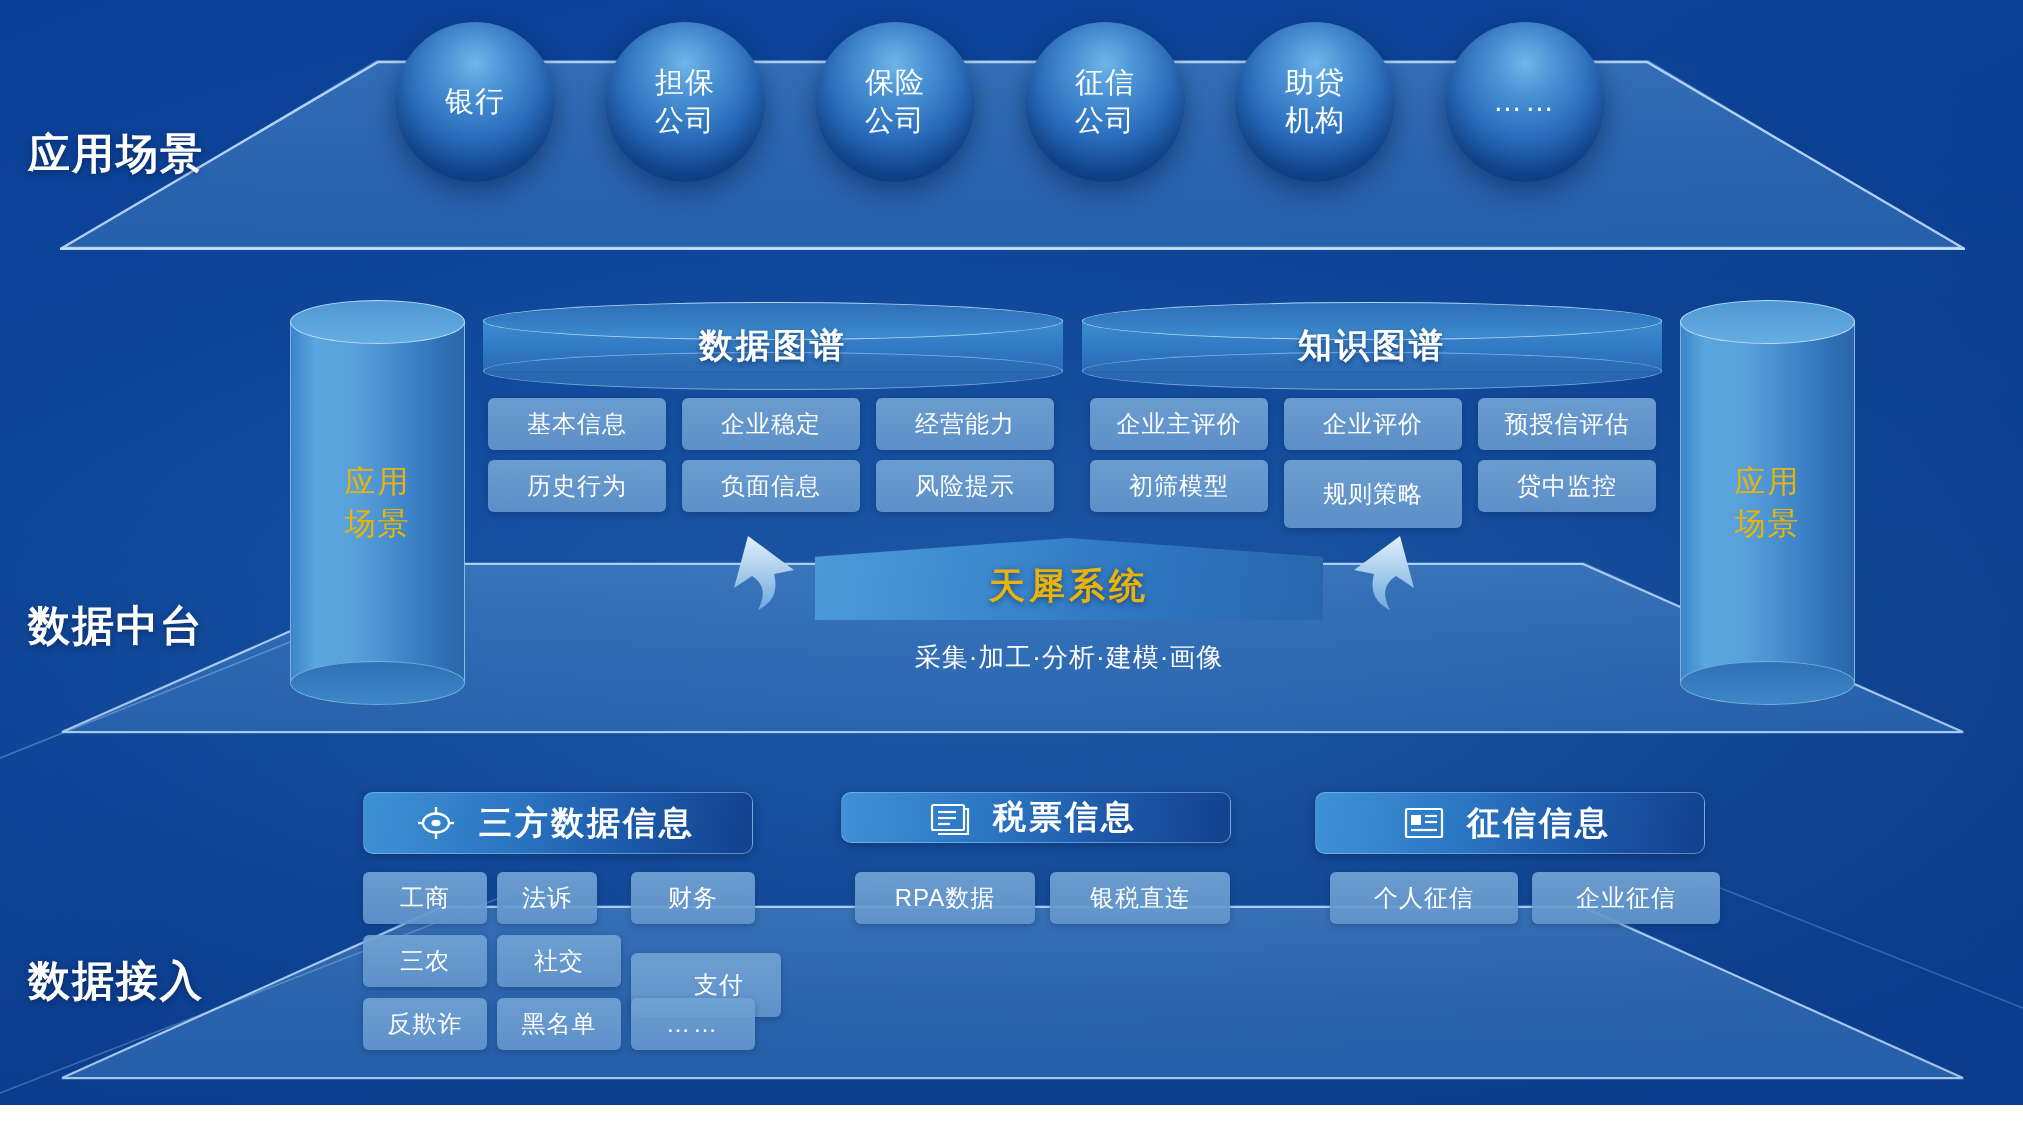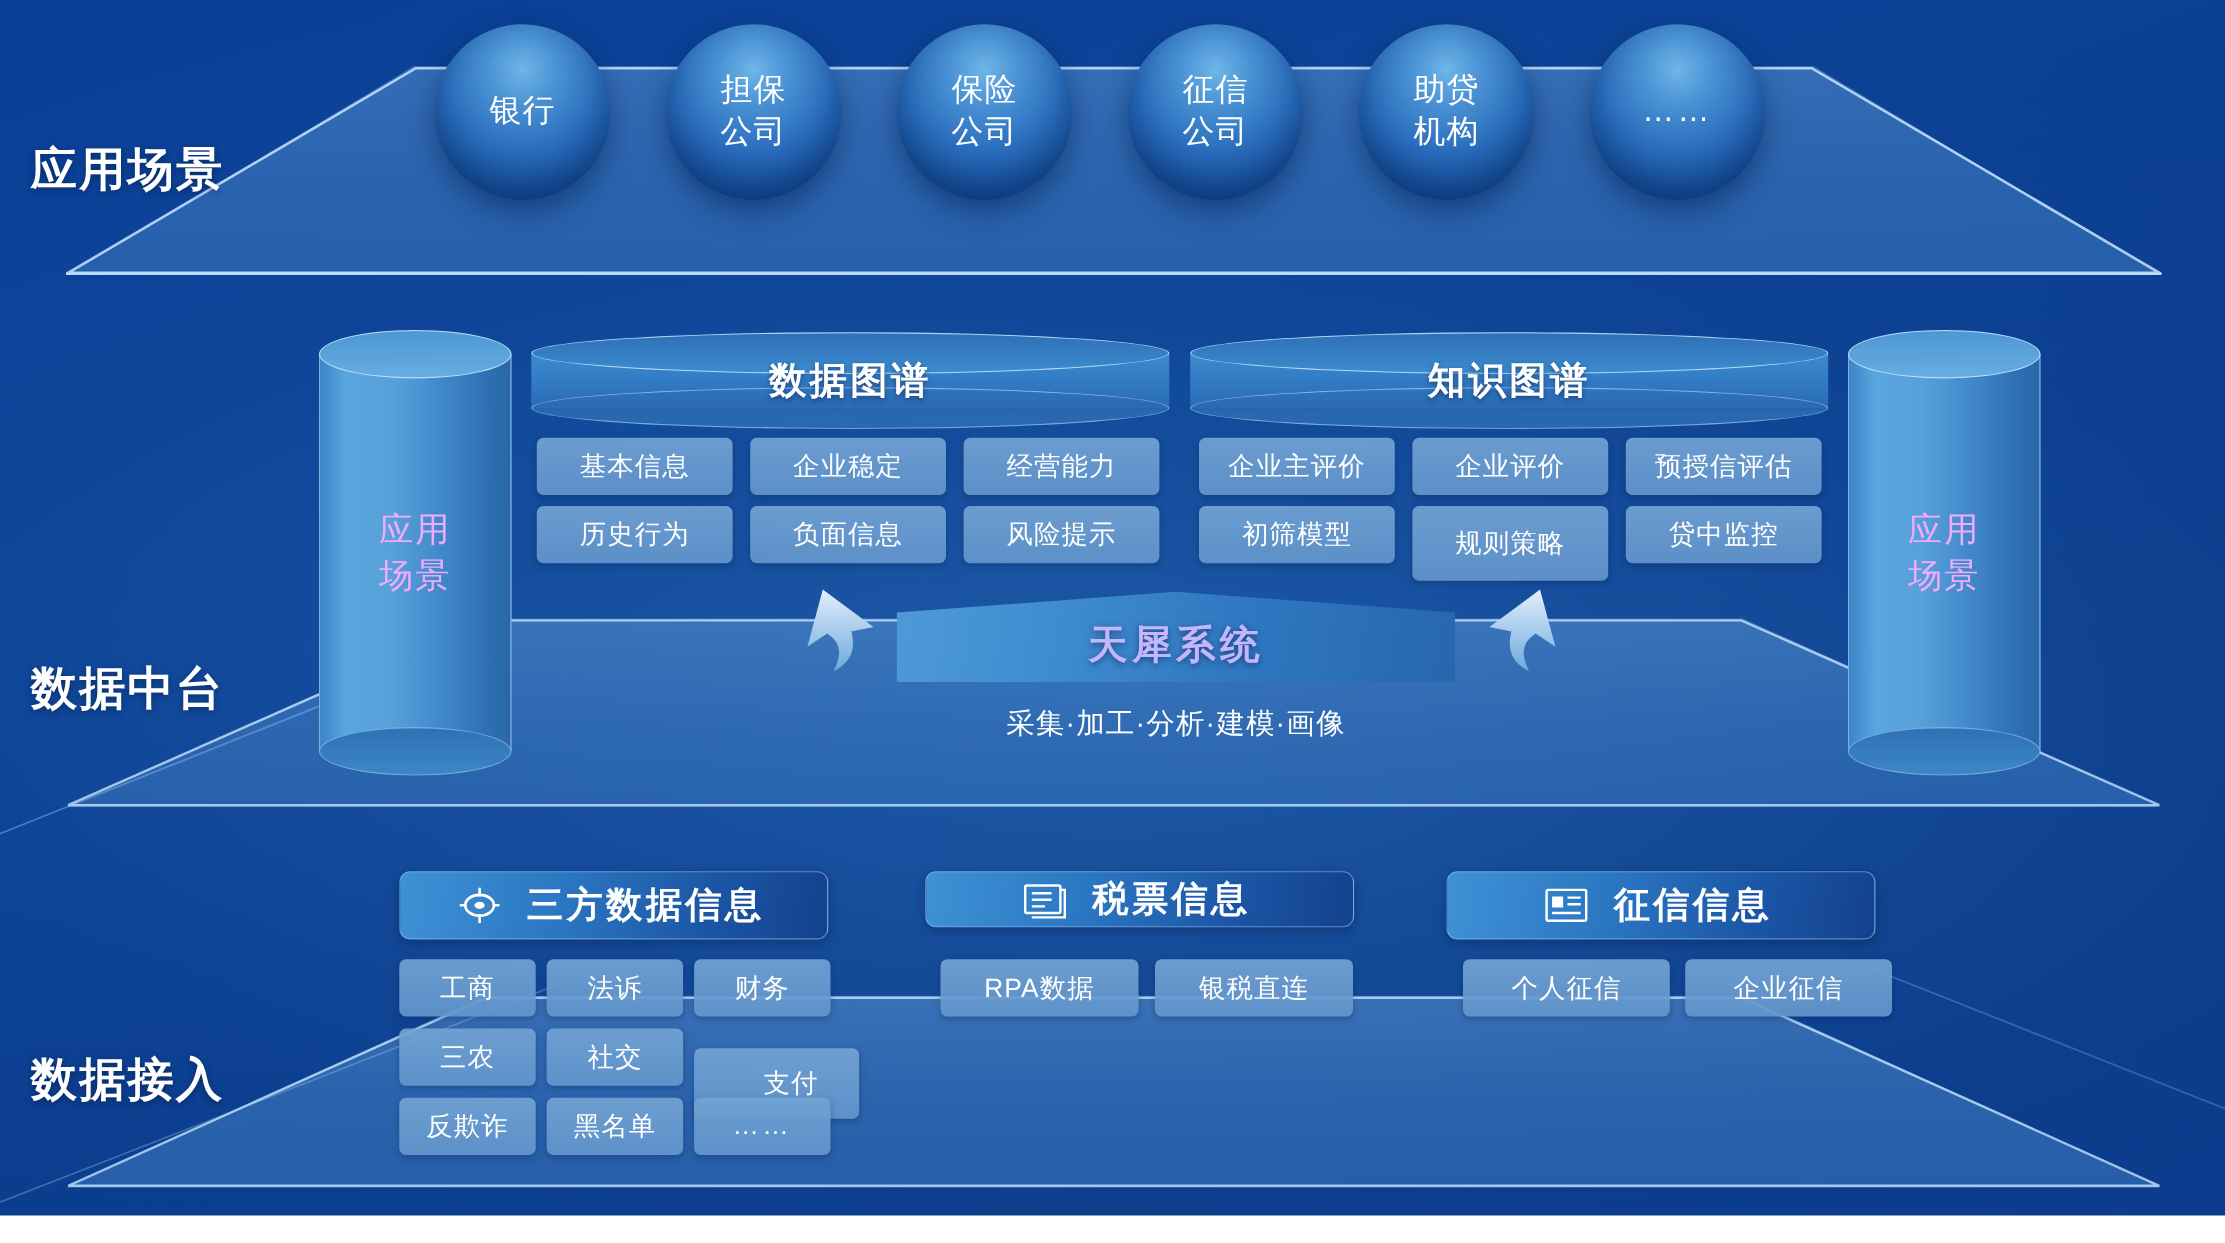--- a/index.html
+++ b/index.html
@@ -57,21 +57,21 @@
   }
   .cyl .top, .cyl .bottom{
     position:absolute;left:0;right:0;height:44px;border-radius:50%;
   }
   .cyl .top{top:0;background:linear-gradient(180deg,#4e97d4 0%,#66aee1 100%);
     border:1px solid rgba(205,230,255,.85);box-sizing:border-box;}
   .cyl .bottom{bottom:0;background:linear-gradient(180deg,#2f72b6 0%,#3d86c7 100%);
     border:1px solid rgba(190,220,250,.5);box-sizing:border-box;}
   .cyl .label{
     position:absolute;inset:0;display:flex;flex-direction:column;
-    align-items:center;justify-content:center;color:#f0abfc;font-size:31px;line-height:1.35;
+    align-items:center;justify-content:center;color:#eab308;font-size:31px;line-height:1.35;
     letter-spacing:2px;z-index:3;
   }
 
   
   .disc{position:absolute;z-index:12;}
   .disc .side{
     position:absolute;left:0;right:0;top:19px;bottom:19px;
     background:linear-gradient(180deg,#3d8ccf 0%,#3179c2 55%,#2b6bb5 100%);
   }
   .disc .lid{
@@ -102,21 +102,21 @@
   
   .banner{position:absolute;z-index:14;}
   .banner .shape{
     position:absolute;inset:0;
     background:linear-gradient(100deg,#4e9ad8 0%,#3e8bcf 30%,#2f77c1 62%,#2767ae 100%);
     -webkit-clip-path:polygon(0 23%, 50% 0, 100% 23%, 100% 100%, 0 100%);
             clip-path:polygon(0 23%, 50% 0, 100% 23%, 100% 100%, 0 100%);
   }
   .banner .btext{
     position:absolute;inset:0;display:flex;align-items:center;justify-content:center;
-    color:#c4b5fd;font-size:36px;font-weight:bold;letter-spacing:4px;padding-top:14px;
+    color:#eab308;font-size:36px;font-weight:bold;letter-spacing:4px;padding-top:14px;
     box-sizing:border-box;text-shadow:0 2px 6px rgba(3,24,66,.55);
   }
   .subcaption{
     position:absolute;z-index:14;color:#ffffff;font-size:26px;letter-spacing:1px;
     white-space:nowrap;text-align:center;
   }
 
   
   .arrow{position:absolute;z-index:14;}
 
@@ -282,21 +282,21 @@
         <line x1="21" y1="5" x2="21" y2="13" stroke="#ffffff" stroke-width="2.4"></line>
         <line x1="21" y1="29" x2="21" y2="37" stroke="#ffffff" stroke-width="2.4"></line>
         <line x1="3" y1="21" x2="9" y2="21" stroke="#ffffff" stroke-width="2.4"></line>
         <line x1="33" y1="21" x2="39" y2="21" stroke="#ffffff" stroke-width="2.4"></line>
       </svg>
     </span>
     <span class="gtext">三方数据信息</span>
   </div>
 
   <div class="chip" style="left:363px;top:872px;width:124px;height:52px;">工商</div>
-  <div class="chip" style="left:497px;top:872px;width:124px;height:52px;">法诉</div>
+  <div class="chip" style="left:497px;top:872px;width:100px;height:52px;">法诉</div>
   <div class="chip" style="left:631px;top:872px;width:124px;height:52px;">财务</div>
   <div class="chip" style="left:363px;top:935px;width:124px;height:52px;">三农</div>
   <div class="chip" style="left:497px;top:935px;width:124px;height:52px;">社交</div>
   <div class="chip" style="left:631px;top:953px;width:124px;height:64px;padding-left:26px;">支付</div>
   <div class="chip" style="left:363px;top:998px;width:124px;height:52px;">反欺诈</div>
   <div class="chip" style="left:497px;top:998px;width:124px;height:52px;">黑名单</div>
   <div class="chip" style="left:631px;top:998px;width:124px;height:52px;letter-spacing:3px;">……</div>
 
   <div class="ghead" style="left:841px;top:792px;width:390px;height:51px;">
     <span class="gicon">

